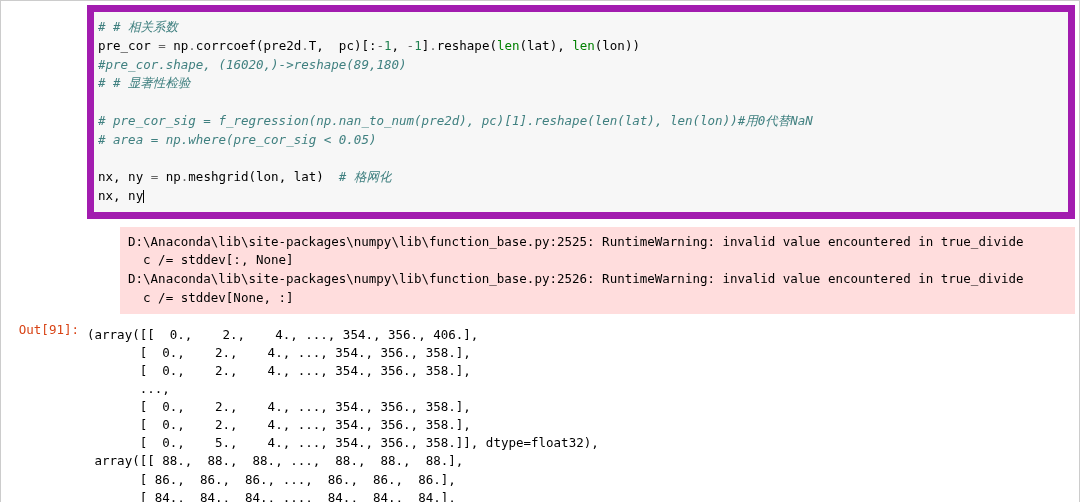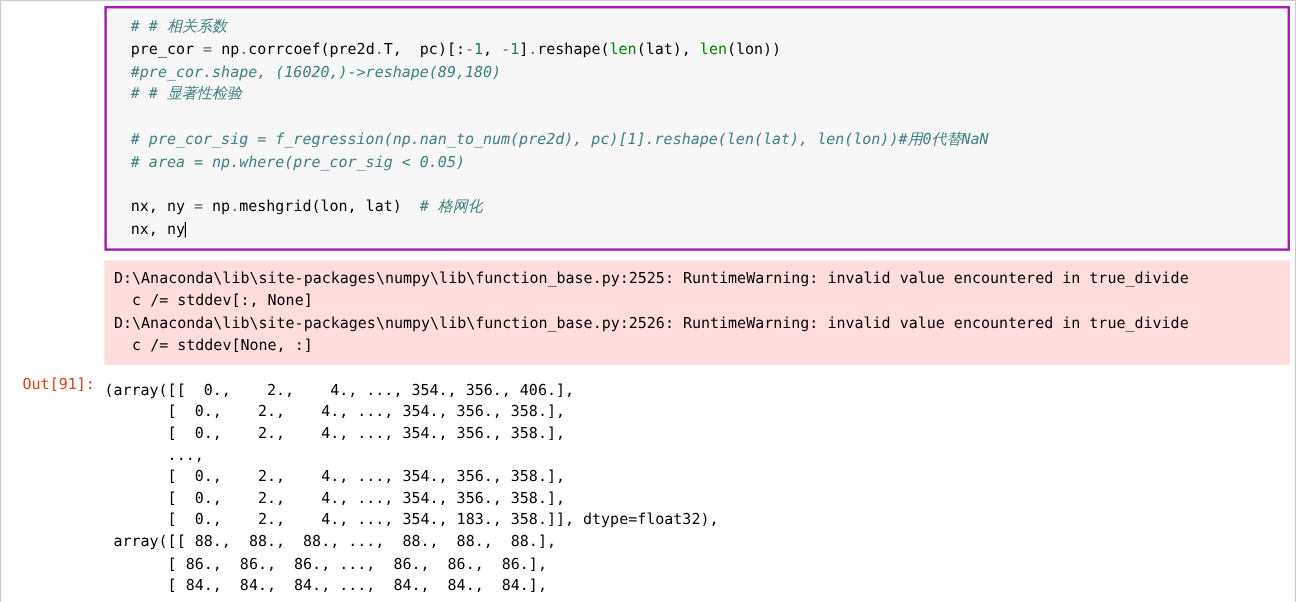--- a/index.html
+++ b/index.html
@@ -21,36 +21,37 @@
       padding: 4px 8px 4px 4px;
       text-align: right;
       font-family: monospace;
     }
     .content-col {
       flex: 1;
       min-width: 0;
       padding: 4px 4px 4px 0;
     }
     .code-area {
-      border: 2px solid #a21caf;
+      border: 7px solid #a21caf;
       background: #f7f7f7;
-      padding: 6px 20px;
+      padding: 6px 4px;
       line-height: 1.5;
       white-space: pre;
       font-family: "Menlo", "Consolas", monospace;
       color: #000;
     }
     .warning-area {
       background: #fdd;
       padding: 6px 8px;
       line-height: 1.5;
       white-space: pre-wrap;
       font-family: monospace;
       color: #000;
       margin-top: 0;
+      margin-left: 33px;
     }
     .output-area {
       padding: 4px 8px 4px 0;
       line-height: 1.45;
       white-space: pre;
       font-family: monospace;
       color: #000;
     }
     .out-prompt {
       color: #D84315;
@@ -105,21 +106,21 @@
 
   <div class="cell">
     <div class="prompt-col out-prompt">Out[91]:</div>
     <div class="content-col">
       <div class="output-area"><span>(array([[  0.,    2.,    4., ..., 354., 356., 406.],</span>
 <span>       [  0.,    2.,    4., ..., 354., 356., 358.],</span>
 <span>       [  0.,    2.,    4., ..., 354., 356., 358.],</span>
 <span>       ...,</span>
 <span>       [  0.,    2.,    4., ..., 354., 356., 358.],</span>
 <span>       [  0.,    2.,    4., ..., 354., 356., 358.],</span>
-<span>       [  0.,    2.,    4., ..., 354., 183., 358.]], dtype=float32),</span>
+<span>       [  0.,    5.,    4., ..., 354., 356., 358.]], dtype=float32),</span>
 <span> array([[ 88.,  88.,  88., ...,  88.,  88.,  88.],</span>
 <span>       [ 86.,  86.,  86., ...,  86.,  86.,  86.],</span>
 <span>       [ 84.,  84.,  84., ...,  84.,  84.,  84.],</span>
 <span>       ...,</span>
 
 
 </div>
     </div>
   </div>
 

